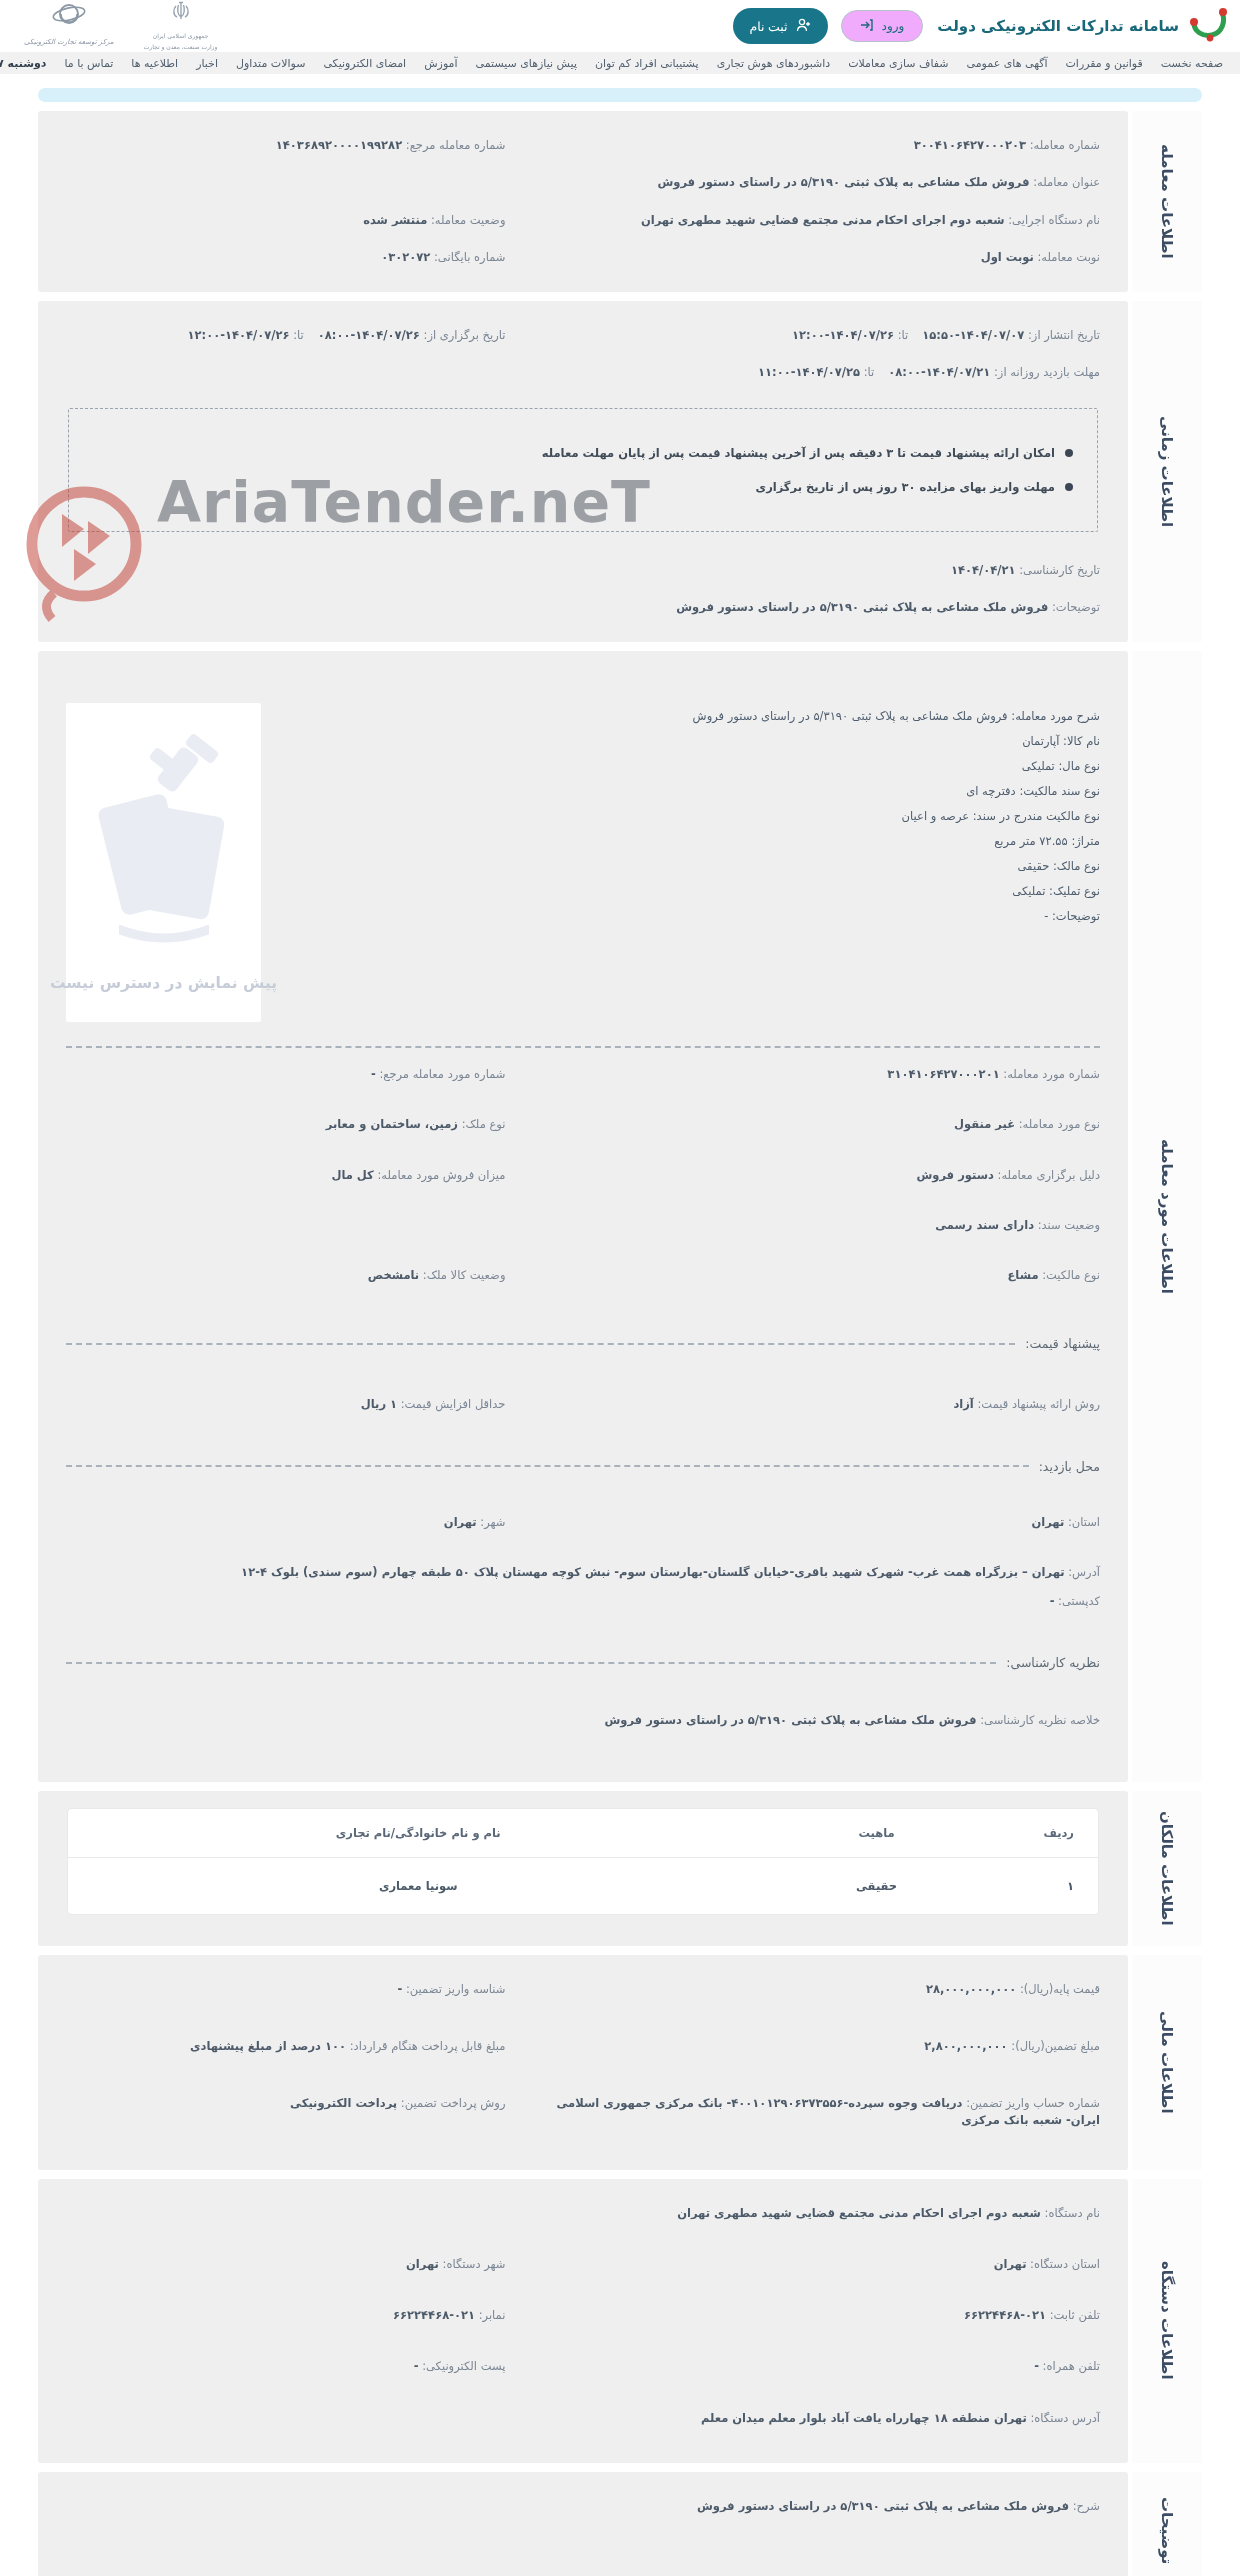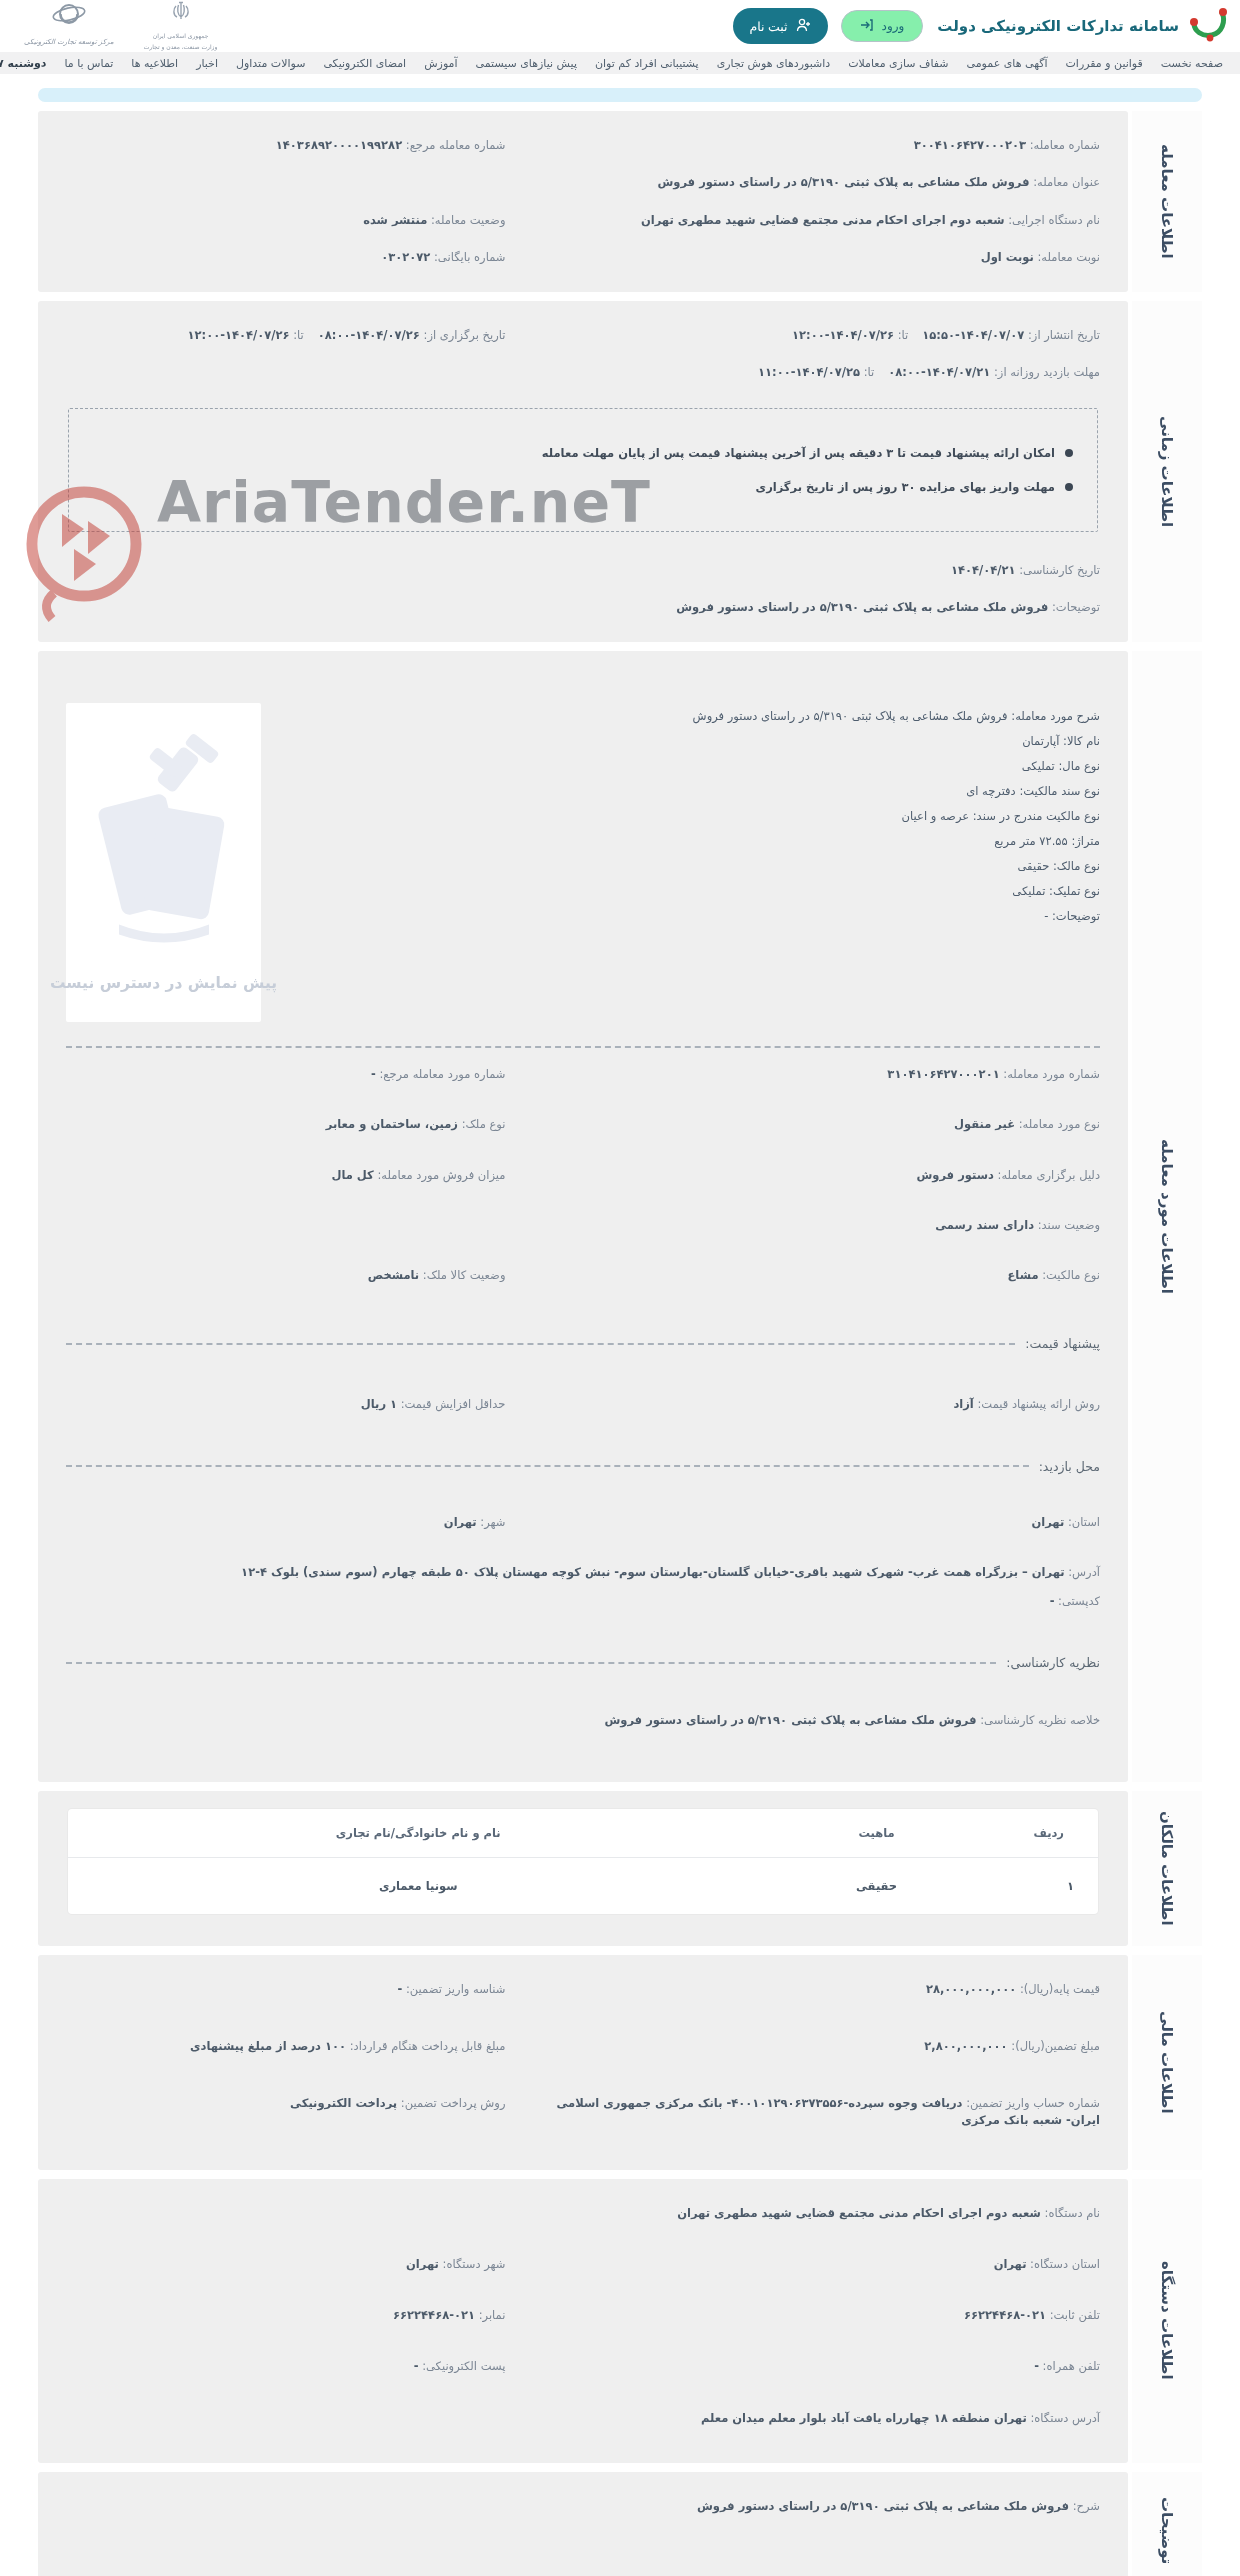--- a/index.html
+++ b/index.html
@@ -4,21 +4,21 @@
 <style>
   * { box-sizing:border-box; margin:0; padding:0; }
   body { width:1240px; background:#fff; direction:rtl; font-family:"DejaVu Sans",sans-serif; color:#4e5d6e; }
   .page { position:relative; width:1240px; overflow:hidden; }
 
   
   .hdr { height:52px; display:flex; align-items:center; padding:0 12px 0 16px; background:#fff; }
   .brand { display:flex; align-items:center; gap:9px; }
   .brand-name { font-size:15px; font-weight:700; color:#19687a; white-space:nowrap; }
   .auth { display:flex; align-items:center; gap:13px; margin-right:14px; }
-  .btn-login { height:32px; padding:0 18px; border:1px solid #b5c3c9; border-radius:16px; background:#86efac;
+  .btn-login { height:32px; padding:0 18px; border:1px solid #b5c3c9; border-radius:16px; background:#f0abfc;
     color:#1b6a78; font-size:12px; display:flex; align-items:center; gap:9px; cursor:pointer; }
   .btn-register { height:36px; padding:0 17px; border:none; border-radius:18px; background:#19768a;
     color:#fff; font-size:12.5px; display:flex; align-items:center; gap:8px; cursor:pointer; }
   .gov-logos { margin-right:auto; display:flex; align-items:flex-start; gap:30px; padding-left:8px; }
   .logo-blk { display:flex; flex-direction:column; align-items:center; gap:2px; }
   .logo-cap { font-size:6px; color:#8a95a3; white-space:nowrap; text-align:center; line-height:1.5; }
   .logo-cap.cursive { font-style:italic; font-size:7px; }
 
   
   .nav { background:#f1f1f2; height:22px; display:flex; align-items:center; font-size:11px; color:#51606f; padding:0 8px; white-space:nowrap; overflow:hidden; }
@@ -57,21 +57,21 @@
   .dashsep { border-top:2.5px dashed #a9b1ba; margin-top:24px; }
   .mt18 { margin-top:18px; }
   .drow { display:grid; grid-template-columns:57.5% 1fr; margin-bottom:33px; }
   .subhead { display:flex; align-items:center; gap:10px; }
   .subhead .shl { font-size:12.5px; color:#5c6874; flex:none; }
   .subhead .dash { flex:1; border-top:2.5px dashed #a9b1ba; }
 
   
   .own-wrap { background:#fff; border-radius:4px; margin:4px 18px 10px; box-shadow:0 0 0 1px #e9e9e9; }
   table.own { width:100%; border-collapse:collapse; font-size:11.5px; }
-  table.own th { color:#5a6878; font-weight:700; padding:17px 34px; border-bottom:1px solid #e7e9ec; }
+  table.own th { color:#5a6878; font-weight:700; padding:17px 24px; border-bottom:1px solid #e7e9ec; }
   table.own td { color:#4c5a69; font-weight:700; padding:21px 24px; }
   .c1 { width:11%; text-align:right; } .c2 { width:21%; text-align:center; } .c3 { text-align:center; }
 
   .frow-fin { margin-bottom:40px; }
   .frow-dev { margin-bottom:34px; }
   .notes-body { min-height:118px; }
 
   
   .wm { position:absolute; top:469px; left:22px; width:658px; height:199px; pointer-events:none; z-index:5;
     direction:ltr; display:flex; align-items:flex-start; gap:10px; }

